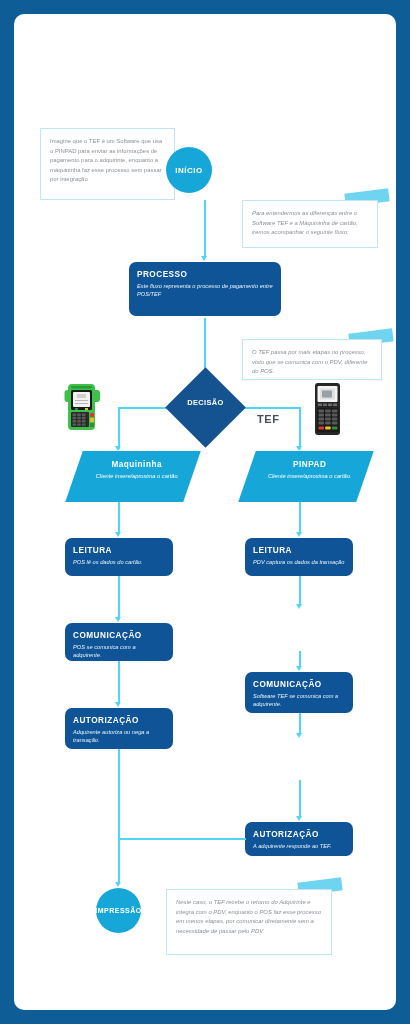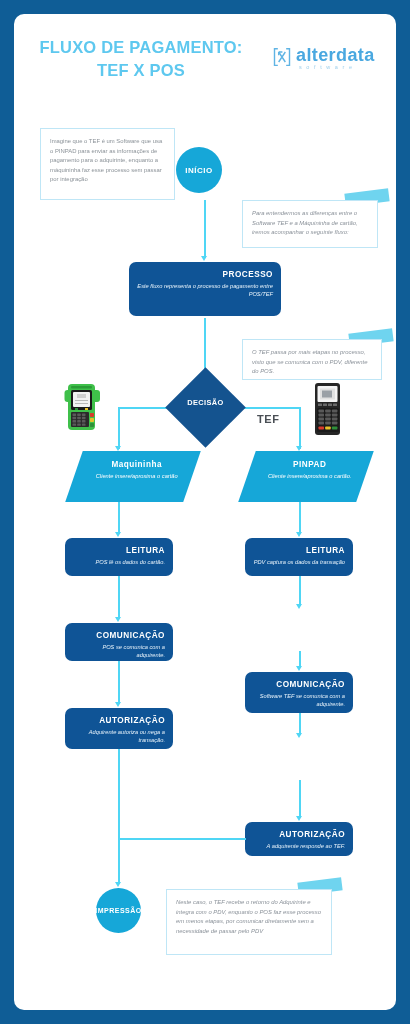--- a/index.html
+++ b/index.html
@@ -66,21 +66,21 @@
   #tape3 { left: 335px; top: 317px; }
   #note4 { left: 152px; top: 875px; width: 166px; height: 66px; }
   #tape4 { left: 284px; top: 866px; }
 
   
   .node {
     position: absolute;
     background: #0f5496;
     border-radius: 7px;
     color: #ffffff;
-    text-align: right;
+    text-align: left;
     padding: 7px 8px 8px;
   }
   .node .ttl {
     font-size: 8.2px; font-weight: bold; letter-spacing: .5px;
     line-height: 11px;
   }
   .node .sub {
     font-size: 5.7px; font-style: italic; line-height: 8.4px;
     margin-top: 2px; color: #e8f3fb;
   }
@@ -135,36 +135,20 @@
 
   
   .device { position: absolute; }
 </style>
 </head>
 <body>
 
 <div id="frame">
   <div id="canvas">
 
-    <div id="header">
-      <div id="title">
-        <div>FLUXO DE PAGAMENTO:</div>
-        <div>TEF X POS</div>
-      </div>
-      <div id="logo">
-        <svg id="logo-mark" viewBox="0 0 24 24">
-          <path d="M7 2 H3 V22 H7" fill="none" stroke="#5fb4e4" stroke-width="1.7"></path>
-          <path d="M17 2 H21 V22 H17" fill="none" stroke="#5fb4e4" stroke-width="1.7"></path>
-          <path d="M8 6 L16 18 M16 6 L8 18" fill="none" stroke="#5fb4e4" stroke-width="1.7"></path>
-          <path d="M8 6 L12.5 6 M8 6 L8 10" fill="none" stroke="#5fb4e4" stroke-width="1.7"></path>
-        </svg>
-        <div id="logo-word">alterdata</div>
-        <div id="logo-sub">software</div>
-      </div>
-    </div>
 
     <div class="note plain" id="note1">Imagine que o TEF é um Software que usa o PINPAD para enviar as informações de pagamento para o adquirinte, enquanto a máquininha faz esse processo sem passar por integração</div>
 
     <div class="tape" id="tape2"></div>
     <div class="note" id="note2">Para entendermos as diferenças entre o Software TEF e a Máquininha de cartão, iremos acompanhar o seguinte fluxo:</div>
 
     <div class="tape" id="tape3"></div>
     <div class="note" id="note3">O TEF passa por mais etapas no processo, visto que se comunica com o PDV, diferente do POS.</div>
 
     <div class="tape" id="tape4"></div>
@@ -243,21 +227,21 @@
           <rect x="6.5" y="39.5" width="5.5" height="3" rx="0.7"></rect>
           <rect x="13.2" y="39.5" width="5.5" height="3" rx="0.7"></rect>
           <rect x="19.9" y="39.5" width="5.5" height="3" rx="0.7"></rect>
         </g>
         <rect x="6.5" y="44.5" width="5.5" height="3" rx="0.7" fill="#d93a2b"></rect>
         <rect x="13.2" y="44.5" width="5.5" height="3" rx="0.7" fill="#e8c12a"></rect>
         <rect x="19.9" y="44.5" width="5.5" height="3" rx="0.7" fill="#2f8f3a"></rect>
       </svg>
     </div>
 
-    <div class="circle" style="left:162px; top:133px; width:46px; height:46px;">INÍCIO</div>
+    <div class="circle" style="left:152px; top:133px; width:46px; height:46px;">INÍCIO</div>
 
     <div class="node" style="left:115px; top:248px; width:152px; height:54px;">
       <div class="ttl">PROCESSO</div>
       <div class="sub">Este fluxo representa o processo de pagamento entre POS/TEF</div>
     </div>
 
     <div id="diamond"></div>
     <div id="diamond-label">DECISÃO</div>
     <div class="branch-label" style="left:126px; top:399px;margin-top:43px;">POS</div>
     <div class="branch-label" style="left:243px; top:399px;">TEF</div>

